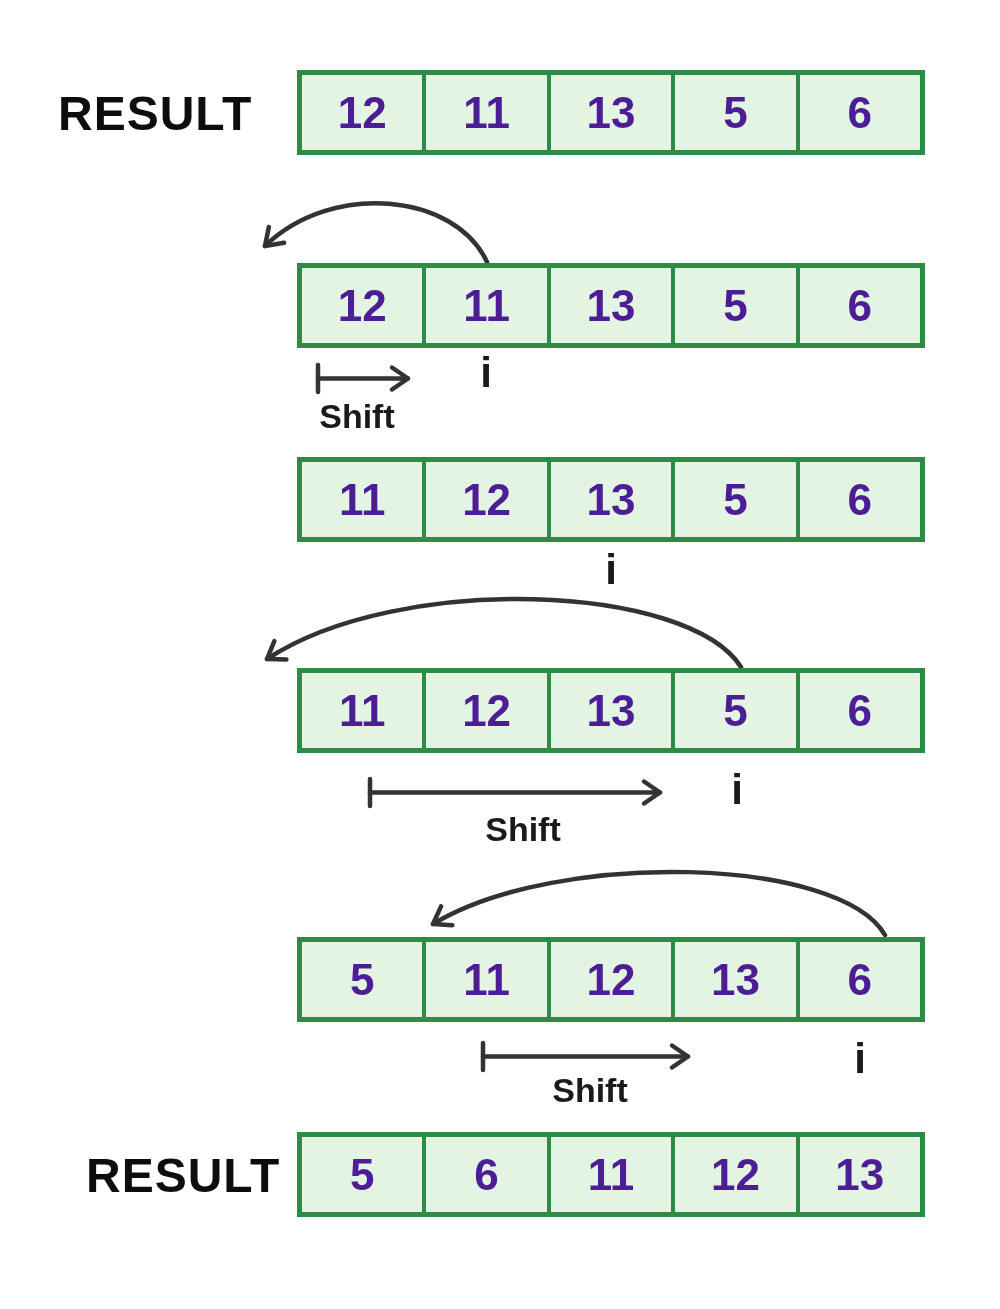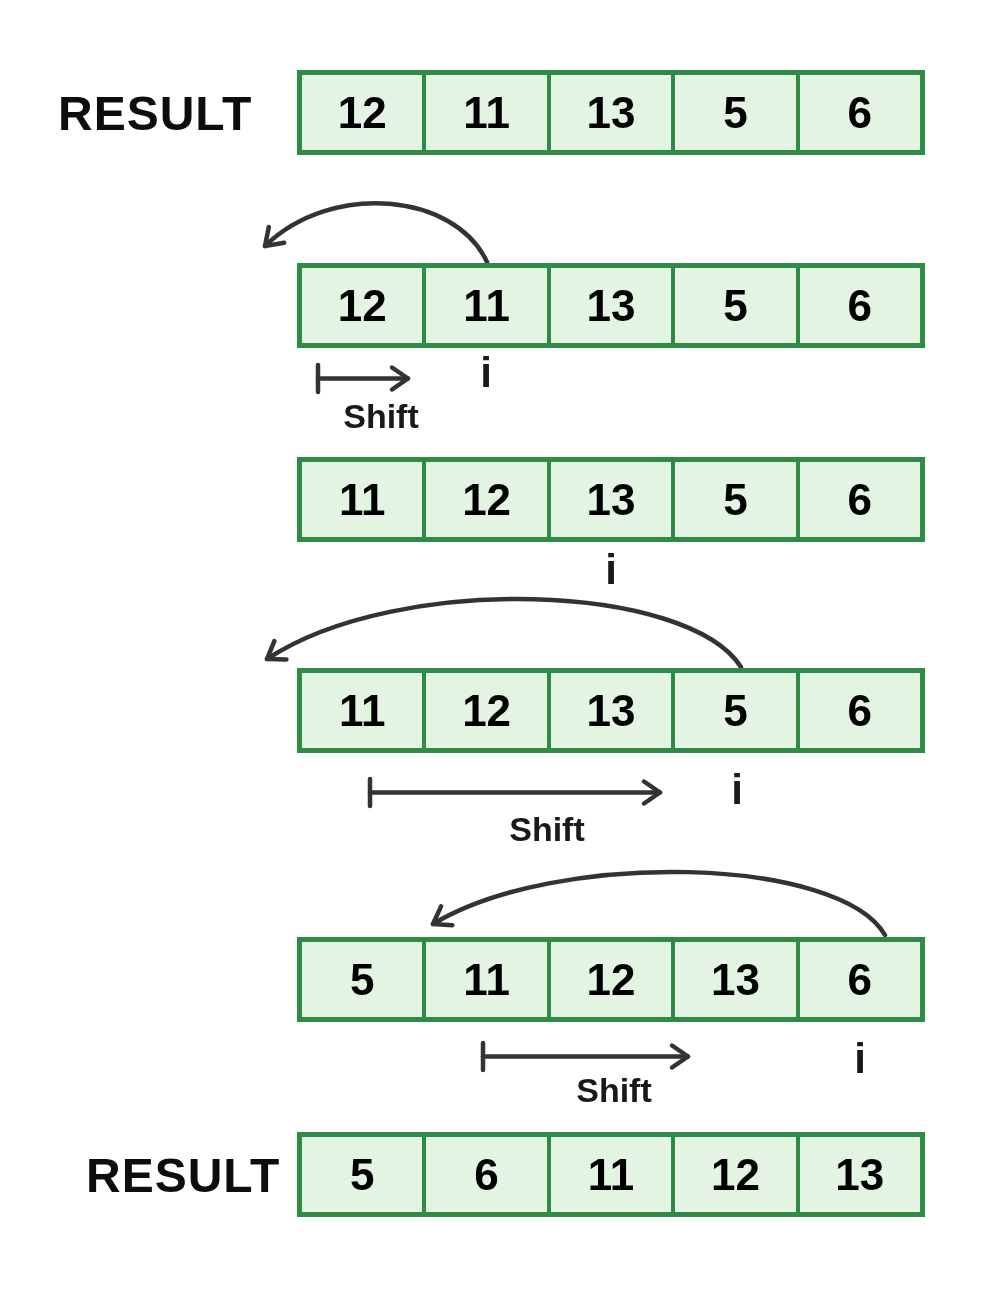--- a/index.html
+++ b/index.html
@@ -28,21 +28,21 @@
     background:#2e8b46;
   }
   .cell{
     flex:1;
     background:#e4f4e3;
     display:flex;
     align-items:center;
     justify-content:center;
     font-size:44px;
     font-weight:bold;
-    color:#000000;
+    color:#4c1d95;
     border-left:4px solid #2e8b46;
   }
   .cell:first-child{border-left:none;}
   .row-initial{top:70px;}
   .row-pass1-shift{top:263px;}
   .row-pass1-done{top:457px;}
   .row-pass3-shift{top:668px;}
   .row-pass4-shift{top:937px;}
   .row-result{top:1132px;}
   .big-label{
@@ -68,21 +68,20 @@
   .i-2{left:611px; top:549px;}
   .i-3{left:737px; top:769px;}
   .i-4{left:860px; top:1038px;}
   .shift-label{
     position:absolute;
     font-size:34px;
     font-weight:bold;
     color:#1a1a1a;
     line-height:1;
     transform:translateX(-50%);
-    margin-left:24px;
   }
   .shift-1{left:357px; top:399px;}
   .shift-2{left:523px; top:812px;}
   .shift-3{left:590px; top:1073px;}
 </style>
 </head>
 <body>
 
 <div class="canvas">
 

